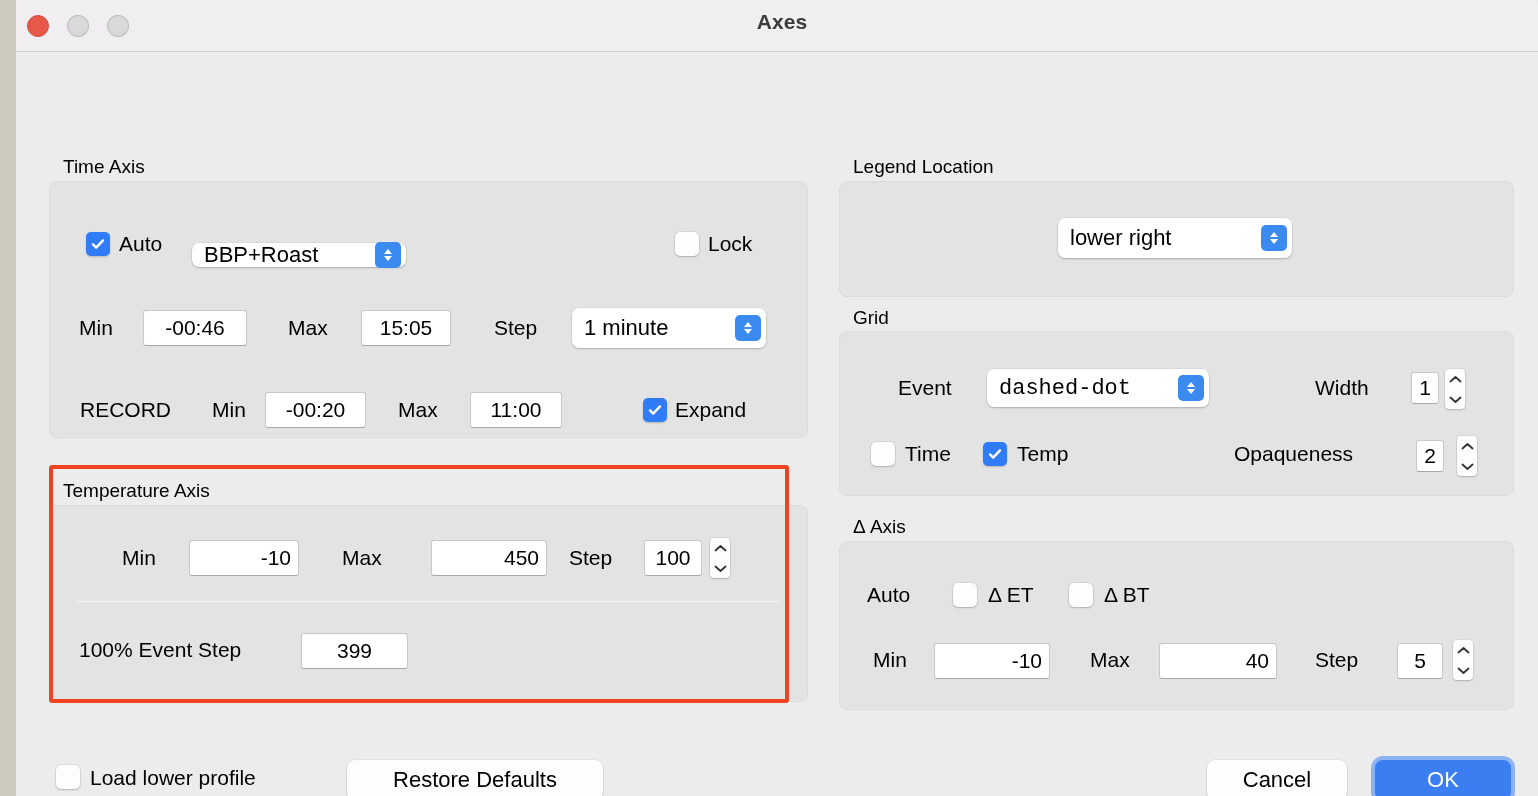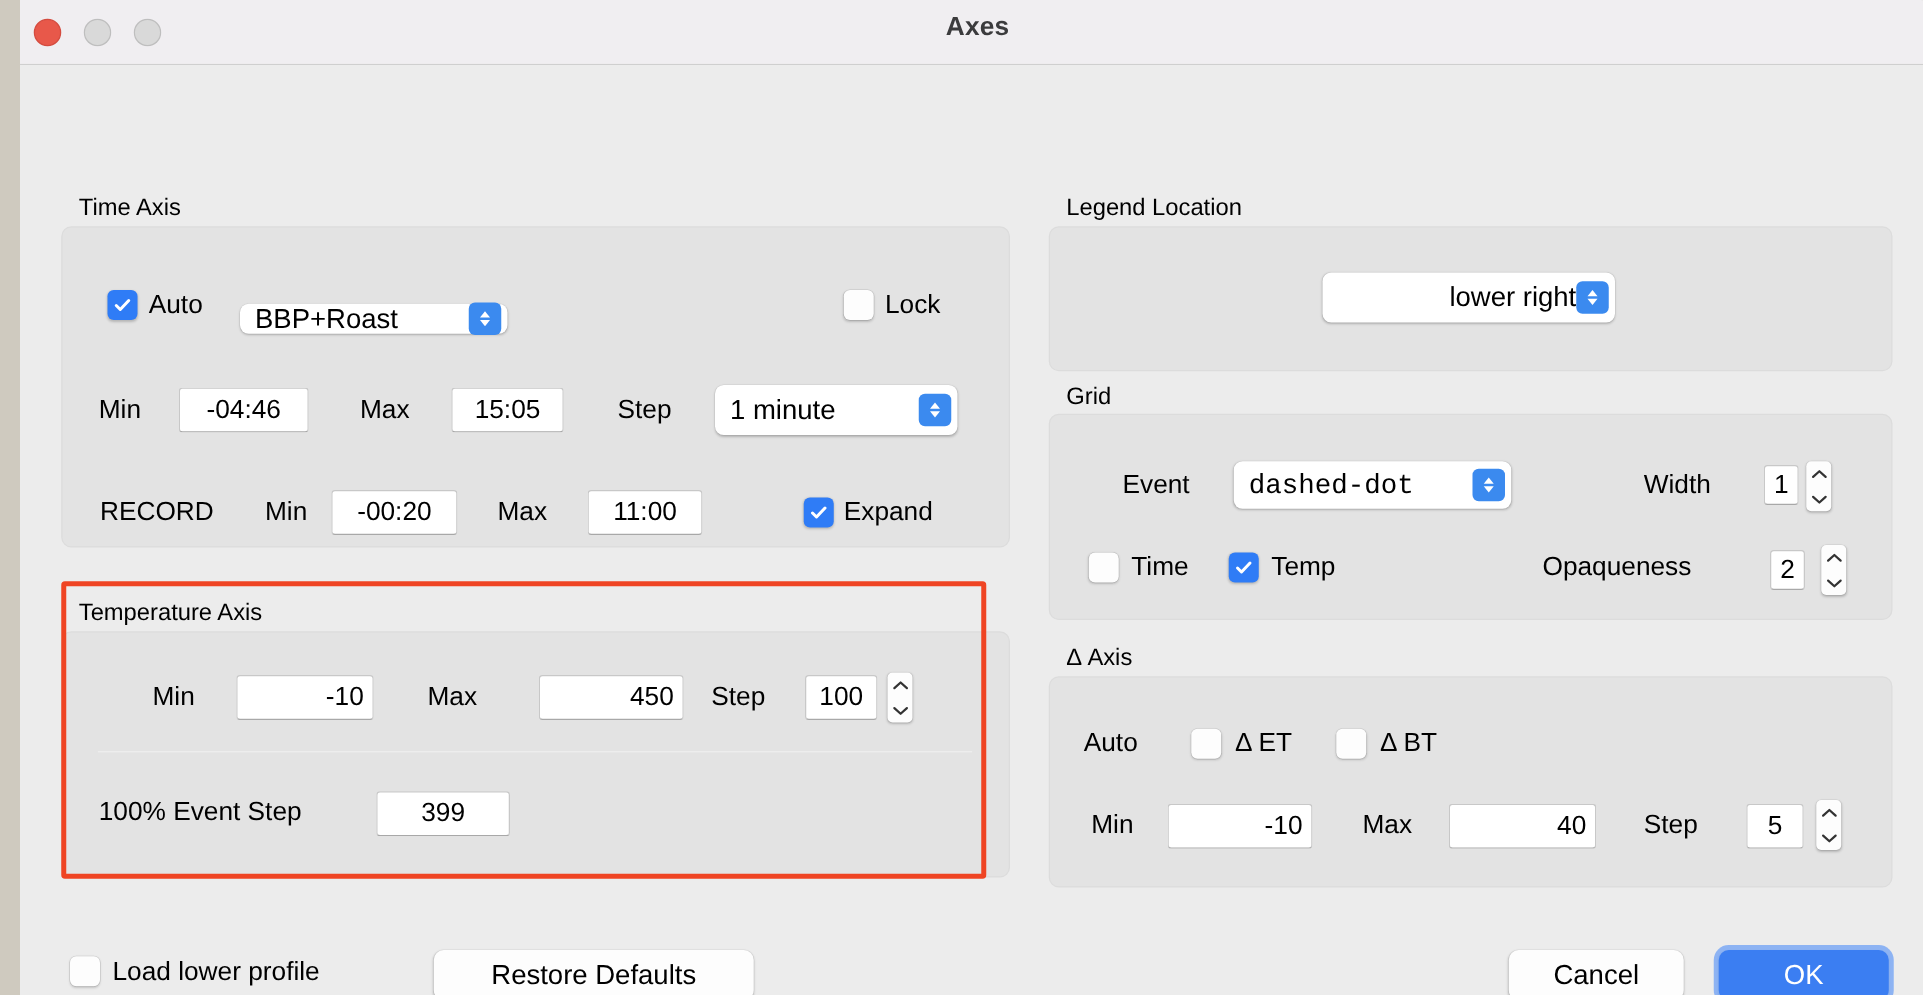--- a/index.html
+++ b/index.html
@@ -242,21 +242,21 @@
           <path d="M7 3 L11 8 L3 8 Z" fill="#fff"></path>
           <path d="M7 15 L11 10 L3 10 Z" fill="#fff"></path>
         </svg>
       </span>
     </div>
 
     <div class="cb off" style="left:659px; top:180px;"></div>
     <div class="lbl" style="left:692px; top:180px;">Lock</div>
 
     <div class="lbl" style="left:63px; top:264px;">Min</div>
-    <div class="field center" style="left:127px; top:258px; width:104px; height:36px;">-04:46</div>
+    <div class="field center" style="left:127px; top:258px; width:104px; height:36px;">-00:46</div>
 
     <div class="lbl" style="left:272px; top:264px;">Max</div>
     <div class="field center" style="left:345px; top:258px; width:90px; height:36px;">15:05</div>
 
     <div class="lbl" style="left:478px; top:264px;">Step</div>
     <div class="popup" style="left:556px; top:256px; width:194px; height:40px;">
       <span class="pu-text">1 minute</span>
       <span class="pu-arrows">
         <svg width="14" height="18" viewBox="0 0 14 18">
           <path d="M7 3 L11 8 L3 8 Z" fill="#fff"></path>
@@ -306,21 +306,21 @@
     <div class="divider" style="left:62px; top:549px; width:700px;"></div>
 
     <div class="lbl" style="left:63px; top:586px;">100% Event Step</div>
     <div class="field center" style="left:285px; top:581px; width:107px; height:36px;">399</div>
 
     <div class="highlight" style="left:33px; top:413px; width:740px; height:238px;"></div>
 
     <div class="group-label" style="left:837px; top:104px;">Legend Location</div>
     <div class="group-box" style="left:823px; top:129px; width:675px; height:116px;"></div>
 
-    <div class="popup" style="left:1042px; top:166px; width:234px; height:40px;text-align:right;">
+    <div class="popup" style="left:1042px; top:166px; width:234px; height:40px;">
       <span class="pu-text">lower right</span>
       <span class="pu-arrows">
         <svg width="14" height="18" viewBox="0 0 14 18">
           <path d="M7 3 L11 8 L3 8 Z" fill="#fff"></path>
           <path d="M7 15 L11 10 L3 10 Z" fill="#fff"></path>
         </svg>
       </span>
     </div>
 
     <div class="group-label" style="left:837px; top:255px;">Grid</div>

